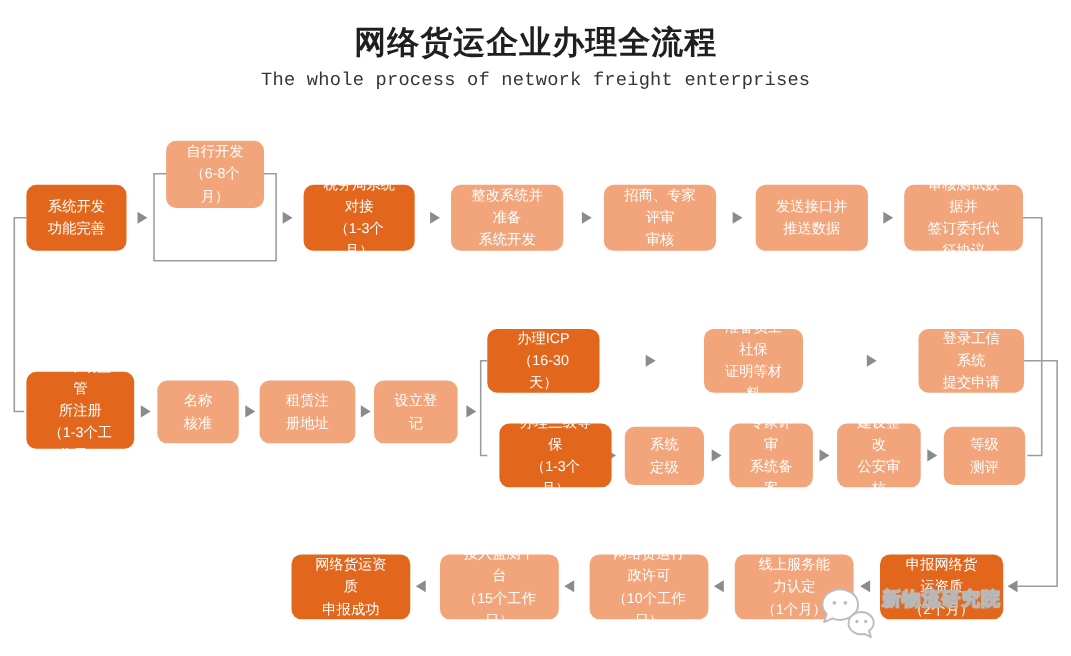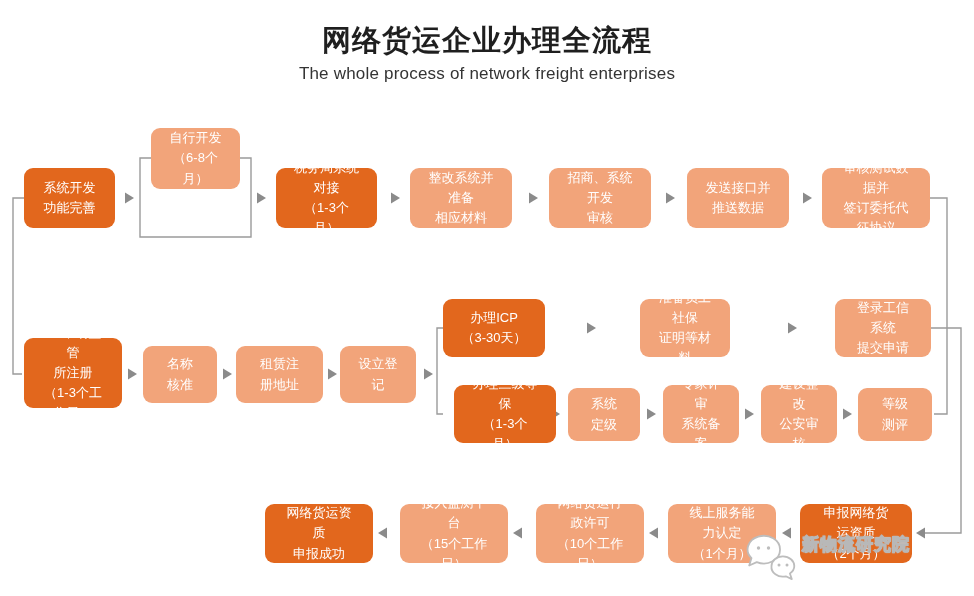--- a/index.html
+++ b/index.html
@@ -3,21 +3,21 @@
 <meta charset="utf-8">
 <style>
   html,body{margin:0;padding:0;background:#ffffff;}
   .canvas{
     position:relative;
     width:974px;height:596px;
     background:#ffffff;
     overflow:hidden;
     font-family:"Liberation Sans","DejaVu Sans",sans-serif;
   }
-  .header{position:absolute;top:24px;left:0;width:100%;text-align:center;}
+  .header{position:absolute;top:24px;left:0;width:100%;text-align:center;font-family:Liberation Mono, monospace;}
   .title{
     font-size:29px;font-weight:800;color:var(--title-text,#1f1f1f);
     letter-spacing:1px;line-height:1.15;
   }
   .subtitle{
     font-size:17px;font-weight:400;color:#343434;margin-top:7px;letter-spacing:.2px;
   }
   svg.connectors{position:absolute;left:0;top:0;z-index:0;}
   .ln{stroke:var(--connector-line,#9b9b9b);stroke-width:1.4;fill:none;}
   .ah{fill:var(--arrow,#8b8b8b);stroke:none;}
@@ -91,37 +91,37 @@
     <path class="ah" d="M916 533 l9 -5.5 l0 11 z"></path>
   </svg>
 
   <div class="box dark" style="left:24px;top:168px;width:91px;height:60px">系统开发
 功能完善</div>
   <div class="box light" style="left:151px;top:128px;width:89px;height:61px">自行开发
 （6-8个月）</div>
   <div class="box dark" style="left:276px;top:168px;width:101px;height:60px">税务局系统对接
 （1-3个月）</div>
   <div class="box light" style="left:410px;top:168px;width:102px;height:60px">整改系统并准备
-相应材料</div>
-  <div class="box light" style="left:549px;top:168px;width:102px;height:60px">招商、系统开发
+系统开发</div>
+  <div class="box light" style="left:549px;top:168px;width:102px;height:60px">招商、专家评审
 审核</div>
   <div class="box light" style="left:687px;top:168px;width:102px;height:60px">发送接口并
 推送数据</div>
   <div class="box light" style="left:822px;top:168px;width:108px;height:60px">审核测试数据并
 签订委托代征协议</div>
 
   <div class="box dark" style="left:24px;top:338px;width:98px;height:70px">XX市场监管
 所注册
 （1-3个工作日）</div>
   <div class="box light" style="left:143px;top:346px;width:74px;height:57px">名称核准</div>
   <div class="box light" style="left:236px;top:346px;width:87px;height:57px">租赁注册地址</div>
   <div class="box light" style="left:340px;top:346px;width:76px;height:57px">设立登记</div>
 
   <div class="box dark" style="left:443px;top:299px;width:102px;height:58px">办理ICP
-（3-30天）</div>
+（16-30天）</div>
   <div class="box light" style="left:640px;top:299px;width:90px;height:58px">准备员工社保
 证明等材料</div>
   <div class="box light" style="left:835px;top:299px;width:96px;height:58px">登录工信系统
 提交申请</div>
 
   <div class="box dark" style="left:454px;top:385px;width:102px;height:58px">办理三级等保
 （1-3个月）</div>
   <div class="box light" style="left:568px;top:388px;width:72px;height:53px">系统定级</div>
   <div class="box light" style="left:663px;top:385px;width:76px;height:58px">专家评审
 系统备案</div>

